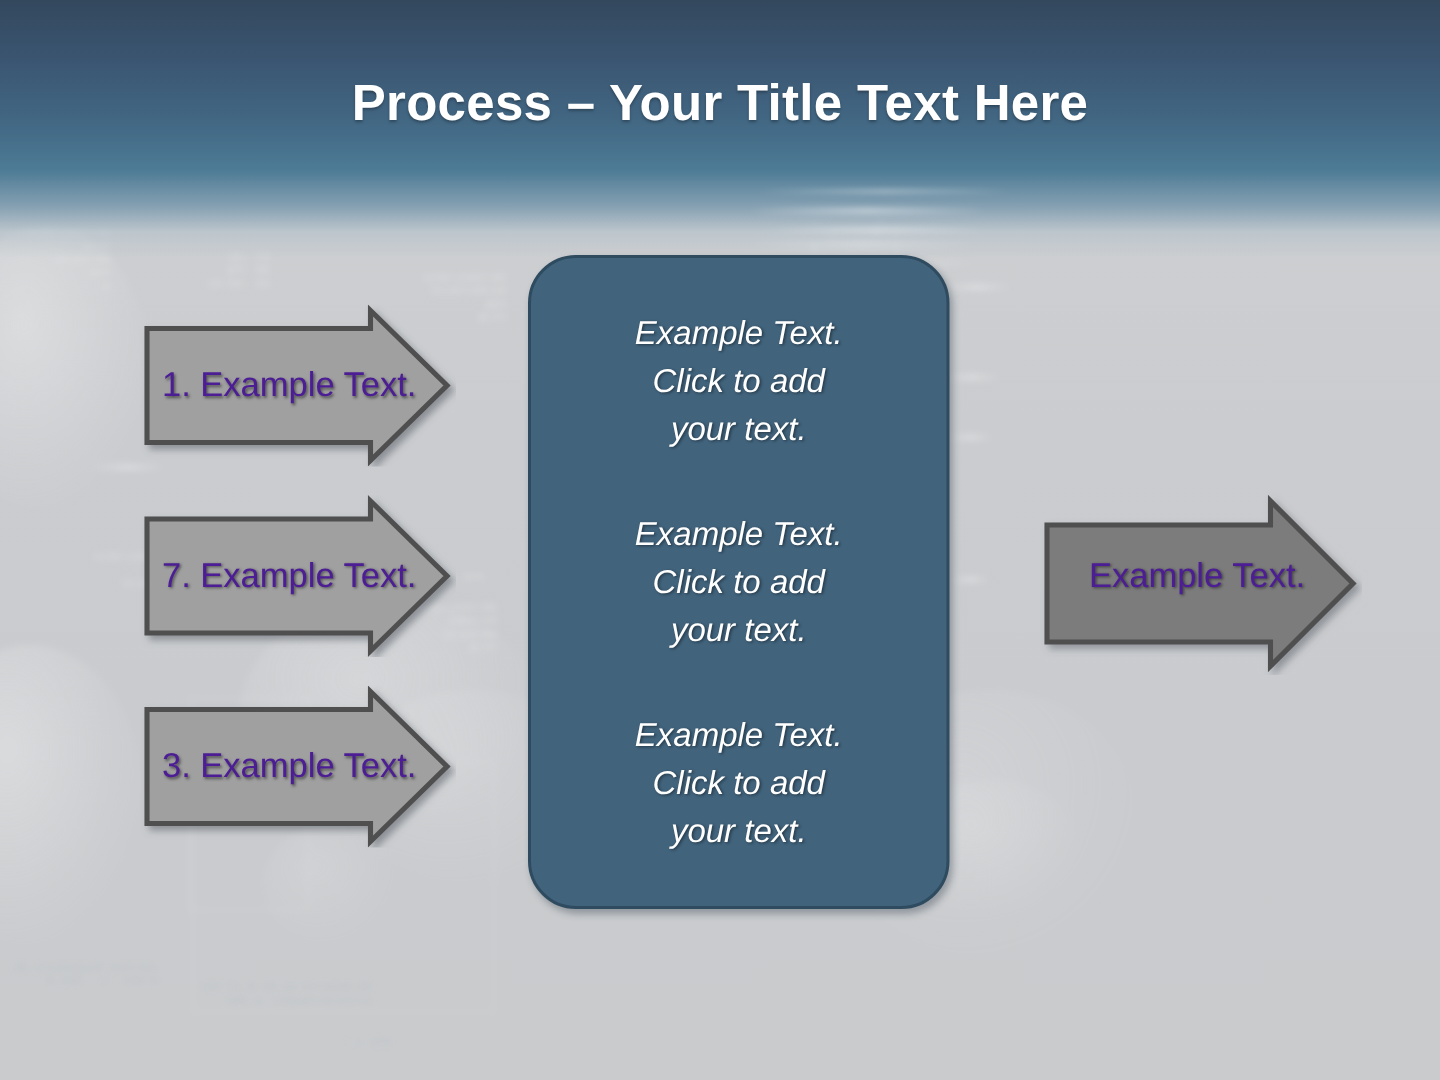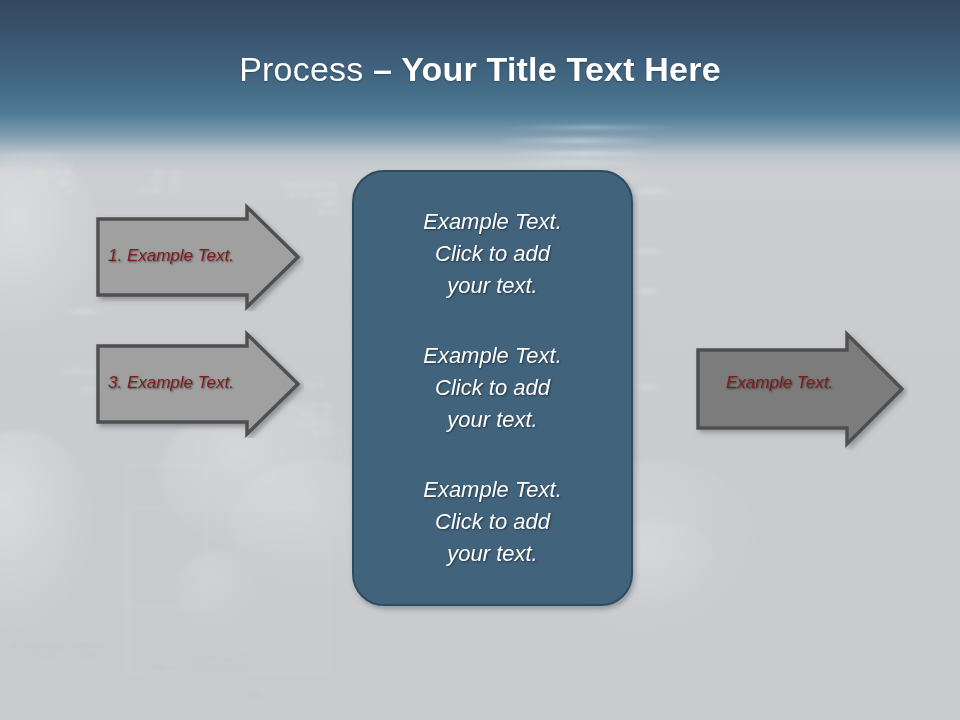--- a/index.html
+++ b/index.html
@@ -95,21 +95,21 @@
     top: 48px;
     width: 960px;
     text-align: center;
     color: #ffffff;
     font-size: 34px;
     line-height: 42px;
     letter-spacing: .2px;
     text-shadow: 0 1px 2px rgba(0,0,0,.30);
     white-space: pre;
   }
-  .title b { font-weight: 400; margin-top: 11px; }
+  .title b { font-weight: 700; margin-top: 11px; }
   .title .light { font-weight: 700; }
 
   
   .center-box {
     position: absolute;
     left: 352px;
     top: 170px;
     width: 281px;
     height: 436px;
     box-sizing: border-box;
@@ -137,26 +137,25 @@
 
   
   .arrow {
     position: absolute;
     display: flex;
     align-items: center;
   }
   .arrow svg { display: block; }
   .arrow-label {
     position: absolute;
-    color: #7f1d1d;
-    font-size: 17px;
+    color: #4c1d95;
+    font-size: 23px;
     line-height: 20px;
     white-space: pre;
     text-shadow: 1px 1px 2px rgba(0,0,0,.5);
-    font-style: italic;
   }
   .arrow-left-1 { left: 92px; top: 203px; }
   .arrow-left-2 { left: 92px; top: 330px; }
   .arrow-left-3 { left: 92px; top: 457px; }
   .arrow-right  { left: 692px; top: 328px; }
 
   .arrow-left .arrow-label { left: 16px; top: 43px; }
   .arrow-right .arrow-label { left: 34px; top: 45px; }
 </style>
 </head>
@@ -258,23 +257,34 @@
 
   <div class="arrow arrow-left arrow-left-2">
     <svg width="212" height="108" viewBox="0 0 212 108">
       <defs>
         <filter id="ash2" x="-20%" y="-20%" width="150%" height="150%">
           <feDropShadow dx="3" dy="3" stdDeviation="2.4" flood-color="#5a6168" flood-opacity="0.55"></feDropShadow>
         </filter>
       </defs>
       <polygon points="6,16 155,16 155,4 206,54 155,104 155,92 6,92" fill="#a0a0a0" stroke="#4f4f4f" stroke-width="3.4" stroke-linejoin="miter" filter="url(#ash2)"></polygon>
     </svg>
+    <span class="arrow-label">7. Example Text.</span>
+  </div>
+
+  <div class="arrow arrow-left arrow-left-3">
+    <svg width="212" height="108" viewBox="0 0 212 108">
+      <defs>
+        <filter id="ash3" x="-20%" y="-20%" width="150%" height="150%">
+          <feDropShadow dx="3" dy="3" stdDeviation="2.4" flood-color="#5a6168" flood-opacity="0.55"></feDropShadow>
+        </filter>
+      </defs>
+      <polygon points="6,16 155,16 155,4 206,54 155,104 155,92 6,92" fill="#a0a0a0" stroke="#4f4f4f" stroke-width="3.4" stroke-linejoin="miter" filter="url(#ash3)"></polygon>
+    </svg>
     <span class="arrow-label">3. Example Text.</span>
   </div>
-
 
   <div class="arrow arrow-right">
     <svg width="216" height="122" viewBox="0 0 216 122">
       <defs>
         <filter id="ash4" x="-20%" y="-20%" width="150%" height="150%">
           <feDropShadow dx="3" dy="3" stdDeviation="2.4" flood-color="#5a6168" flood-opacity="0.5"></feDropShadow>
         </filter>
       </defs>
       <polygon points="6,22 155,22 155,6 210,61 155,116 155,100 6,100" fill="#7c7c7c" stroke="#4f4f4f" stroke-width="3.4" stroke-linejoin="miter" filter="url(#ash4)"></polygon>
     </svg>

